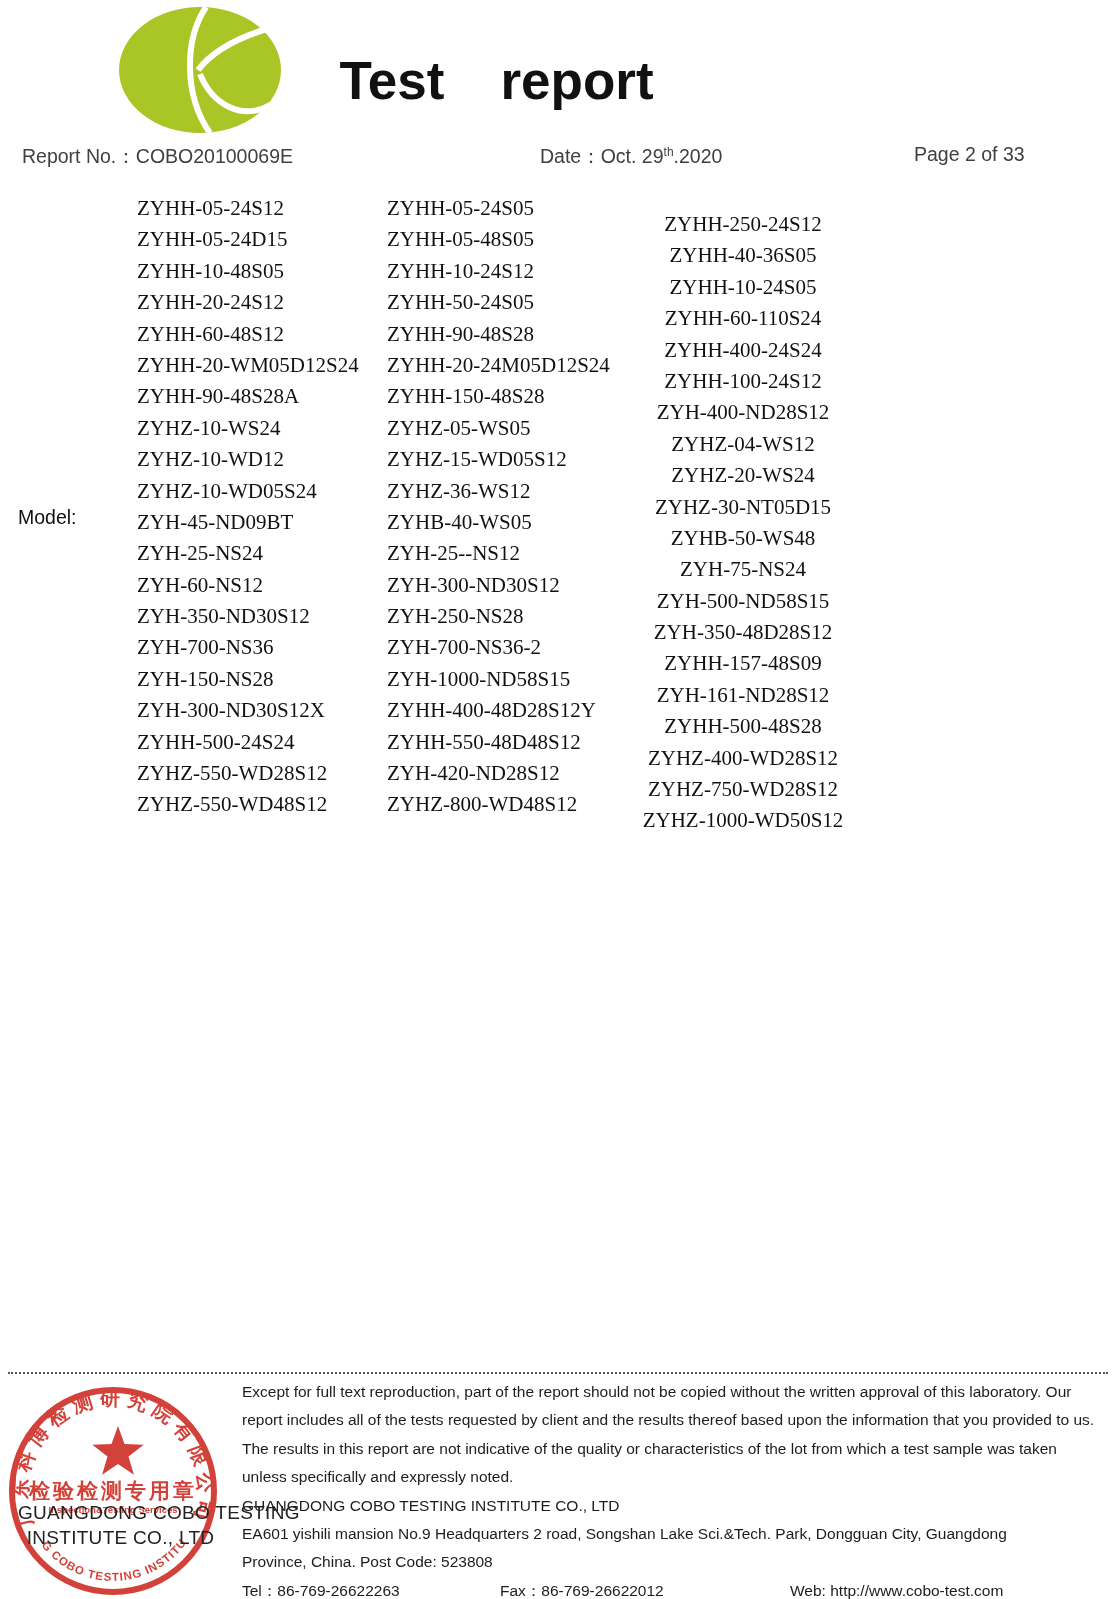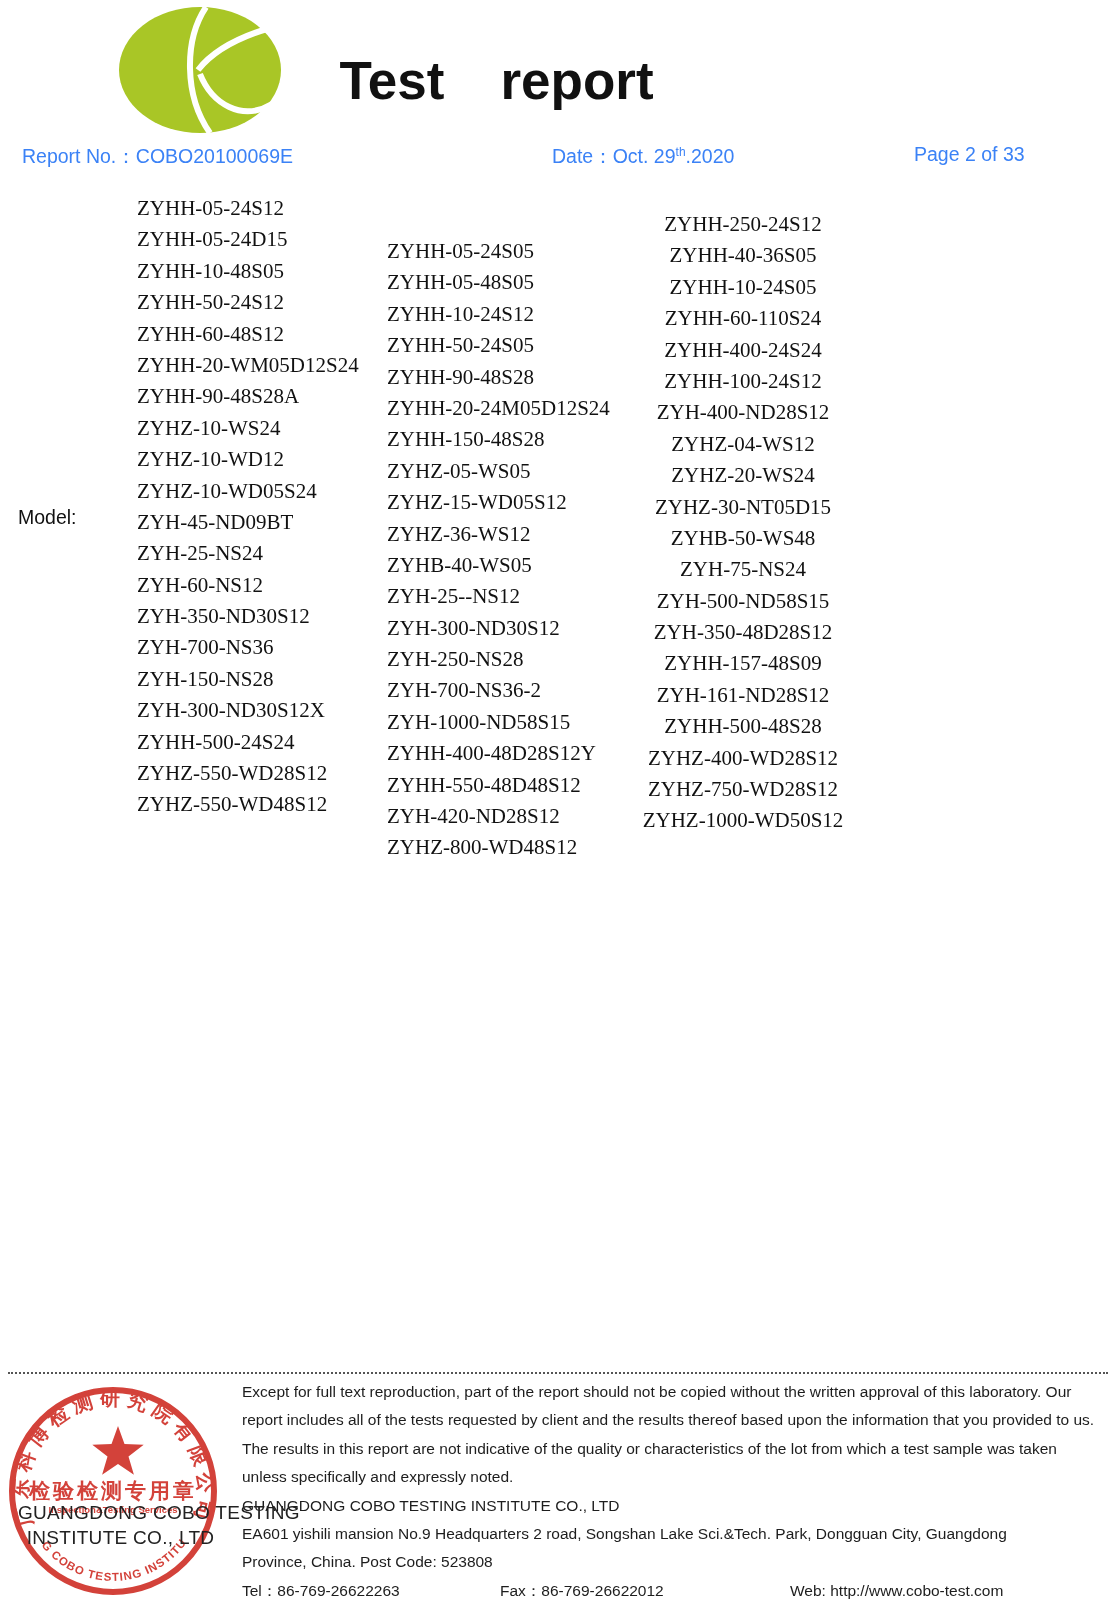--- a/index.html
+++ b/index.html
@@ -6,33 +6,33 @@
   body{
     width:1116px;height:1599px;position:relative;overflow:hidden;
     font-family:"Liberation Sans","DejaVu Sans",sans-serif;color:#1a1a1a;
   }
   .abs{position:absolute;}
 
   
   .logo{left:118px;top:6px;width:165px;height:128px;}
   .title-row{left:0;top:50px;width:983px;display:flex;justify-content:center;gap:56px;padding-left:10px;box-sizing:border-box;}
   .title-word{font-size:53px;font-weight:bold;letter-spacing:0px;color:#111;}
-  .header-info{left:0;top:143px;width:1116px;height:26px;font-size:19.5px;color:#3b82f6;}
+  .header-info{left:0;top:143px;width:1116px;height:26px;font-size:19.5px;color:#404040;}
   .hi-report{position:absolute;left:22px;top:0;}
-  .hi-date{position:absolute;left:540px;top:0;margin-left:12px;}
+  .hi-date{position:absolute;left:540px;top:0;}
   .hi-page{position:absolute;left:914px;top:0;}
   .sup{font-size:12px;position:relative;top:-7px;}
 
   
   .model-label{left:18px;top:506px;font-size:19.5px;color:#111;}
   .model-table{left:137px;top:193px;width:740px;font-family:"Liberation Serif","DejaVu Serif",serif;font-size:21px;color:#111;}
   .model-row{display:flex;height:31.4px;line-height:31.4px;white-space:nowrap;}
   .model-cell{display:block;}
   .model-cell.col1{width:250px;text-align:left;}
-  .model-cell.col2{width:250px;margin-top:43px;}
+  .model-cell.col2{width:250px;}
   .model-cell.col3{width:212px;text-align:center;margin-top:16px;}
 
   
   .dotted-rule{left:8px;top:1372px;width:1100px;height:0;border-top:2px dotted #555;}
   .footer-text{left:242px;top:1378px;width:860px;font-size:15.5px;line-height:28.4px;color:#1d1d1d;}
   .footer-text div{white-space:nowrap;}
   .contact-line{position:relative;height:28.4px;}
   .contact-line .tel{position:absolute;left:0;}
   .contact-line .fax{position:absolute;left:258px;}
   .contact-line .web{position:absolute;left:548px;}
@@ -77,21 +77,21 @@
       <span class="model-cell col1">ZYHH-05-24D15</span>
       <span class="model-cell col2">ZYHH-05-48S05</span>
       <span class="model-cell col3">ZYHH-40-36S05</span>
     </div>
     <div class="model-row">
       <span class="model-cell col1">ZYHH-10-48S05</span>
       <span class="model-cell col2">ZYHH-10-24S12</span>
       <span class="model-cell col3">ZYHH-10-24S05</span>
     </div>
     <div class="model-row">
-      <span class="model-cell col1">ZYHH-50-24S12</span>
+      <span class="model-cell col1">ZYHH-20-24S12</span>
       <span class="model-cell col2">ZYHH-50-24S05</span>
       <span class="model-cell col3">ZYHH-60-110S24</span>
     </div>
     <div class="model-row">
       <span class="model-cell col1">ZYHH-60-48S12</span>
       <span class="model-cell col2">ZYHH-90-48S28</span>
       <span class="model-cell col3">ZYHH-400-24S24</span>
     </div>
     <div class="model-row">
       <span class="model-cell col1">ZYHH-20-WM05D12S24</span>

